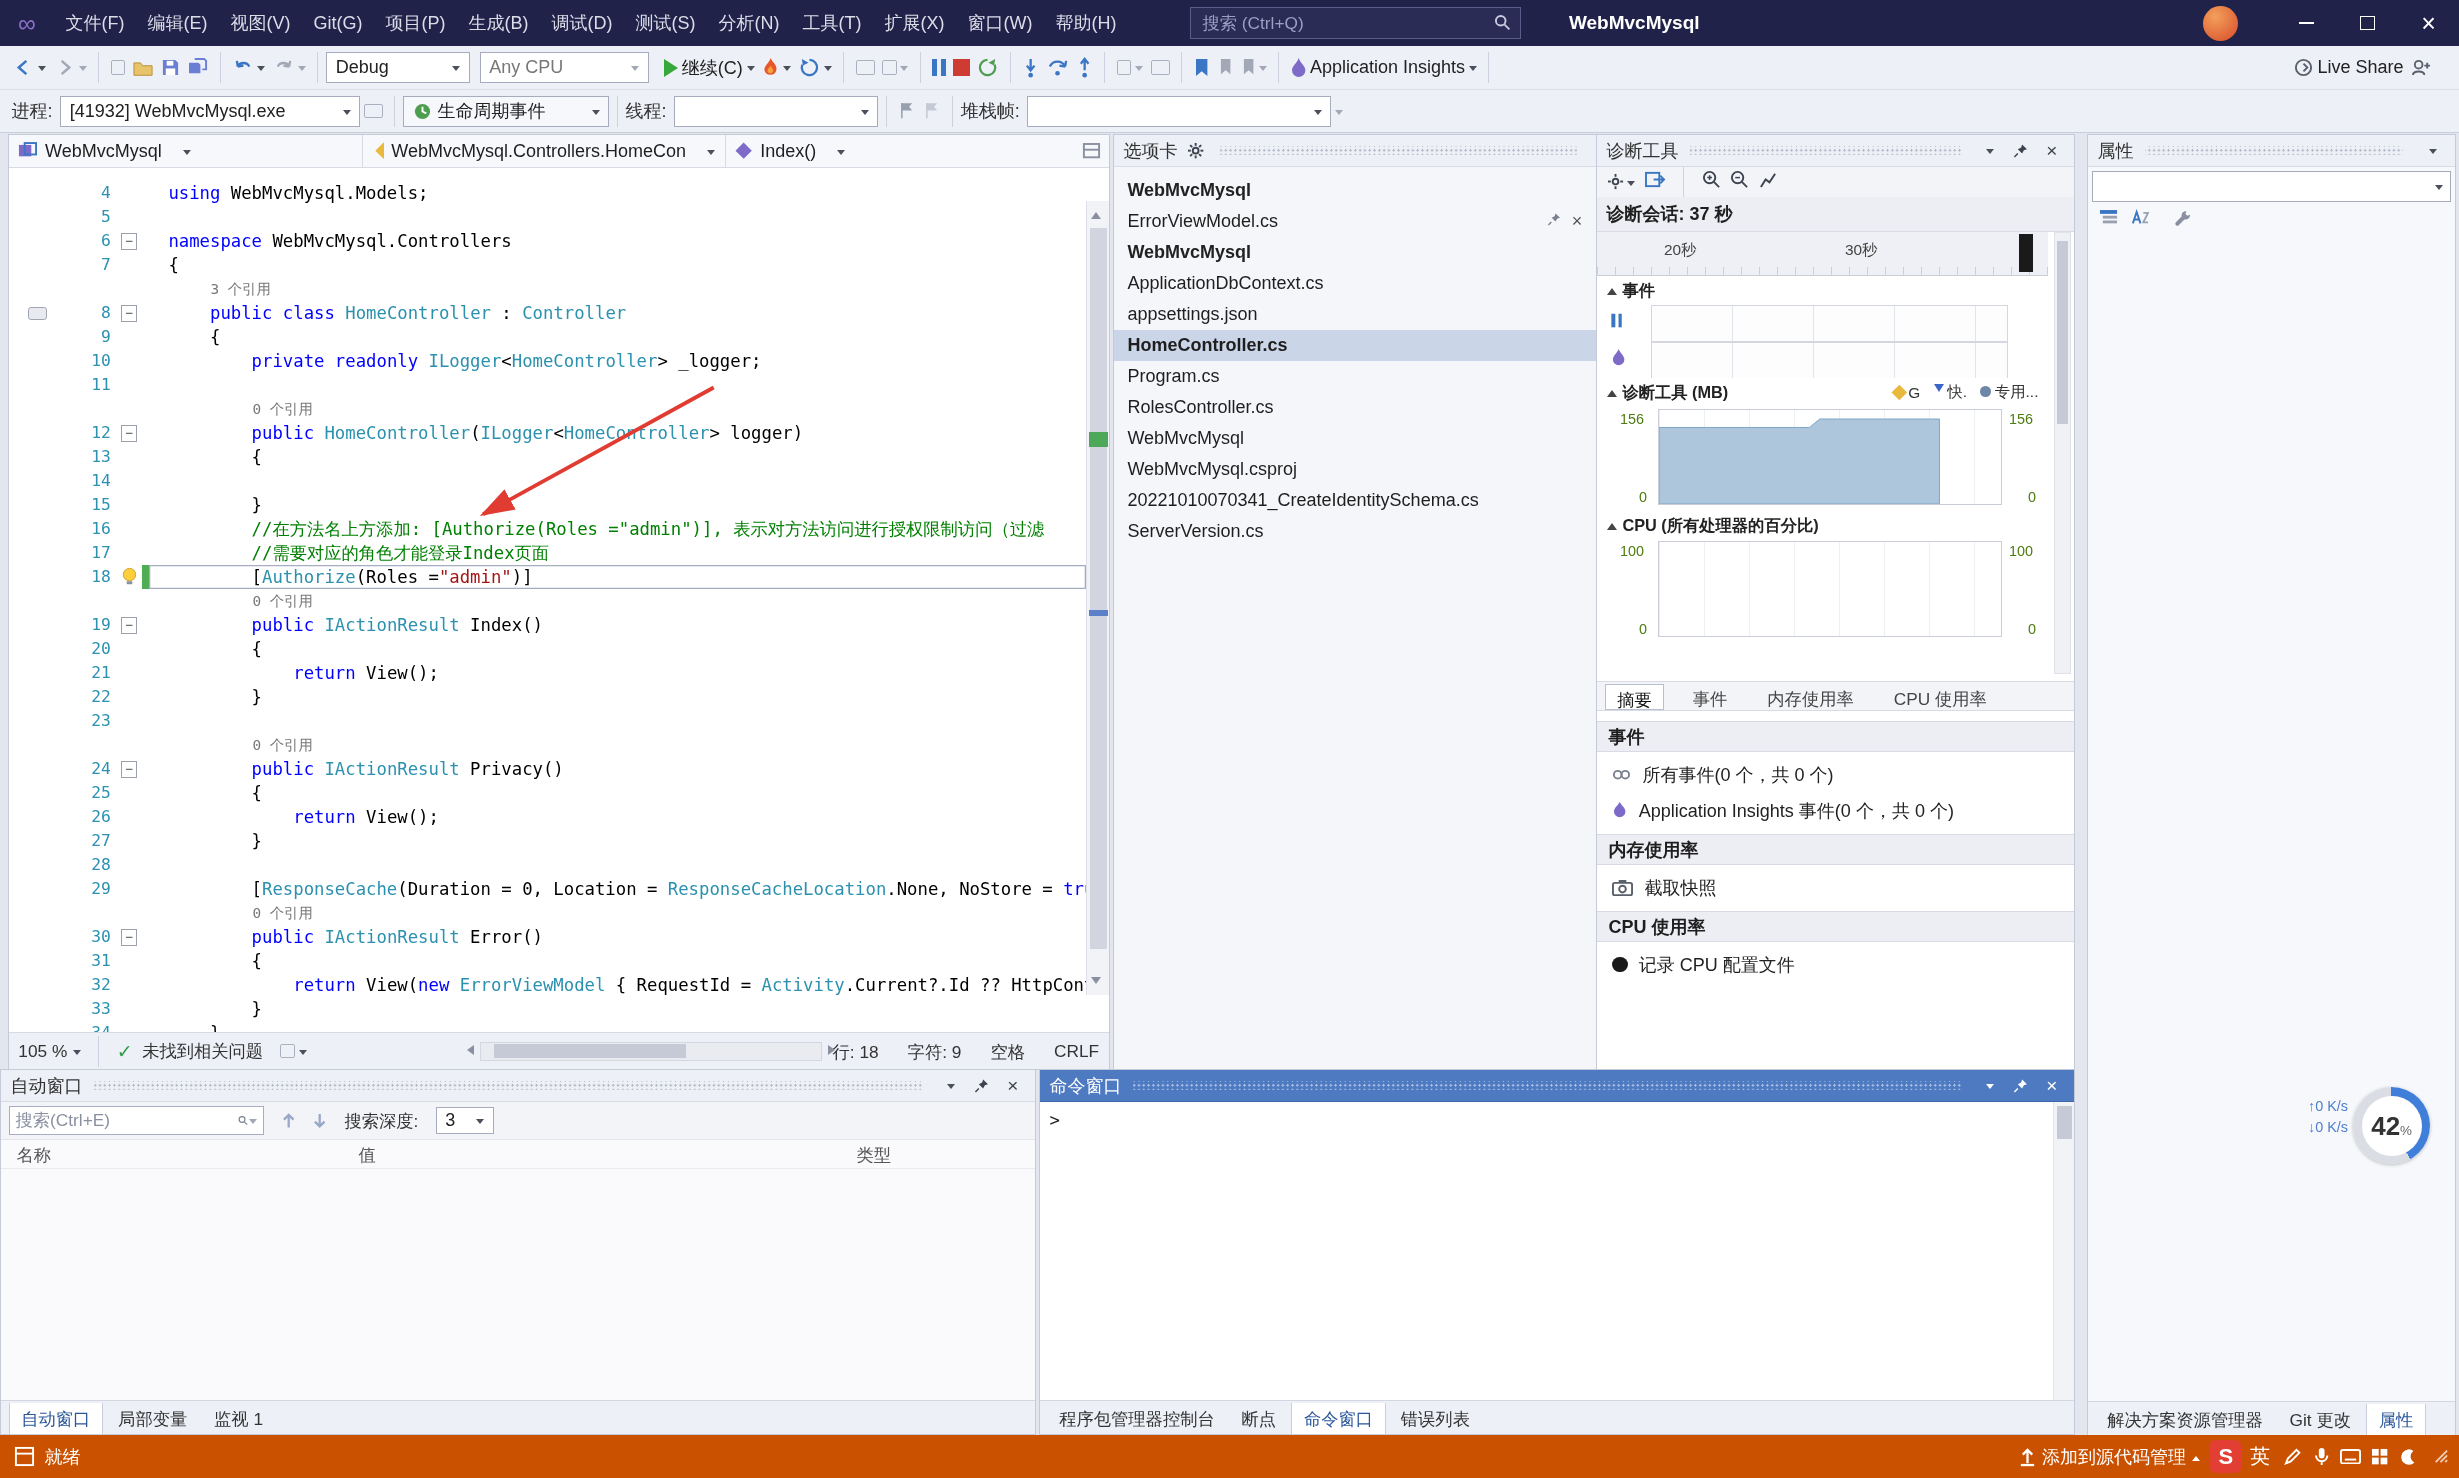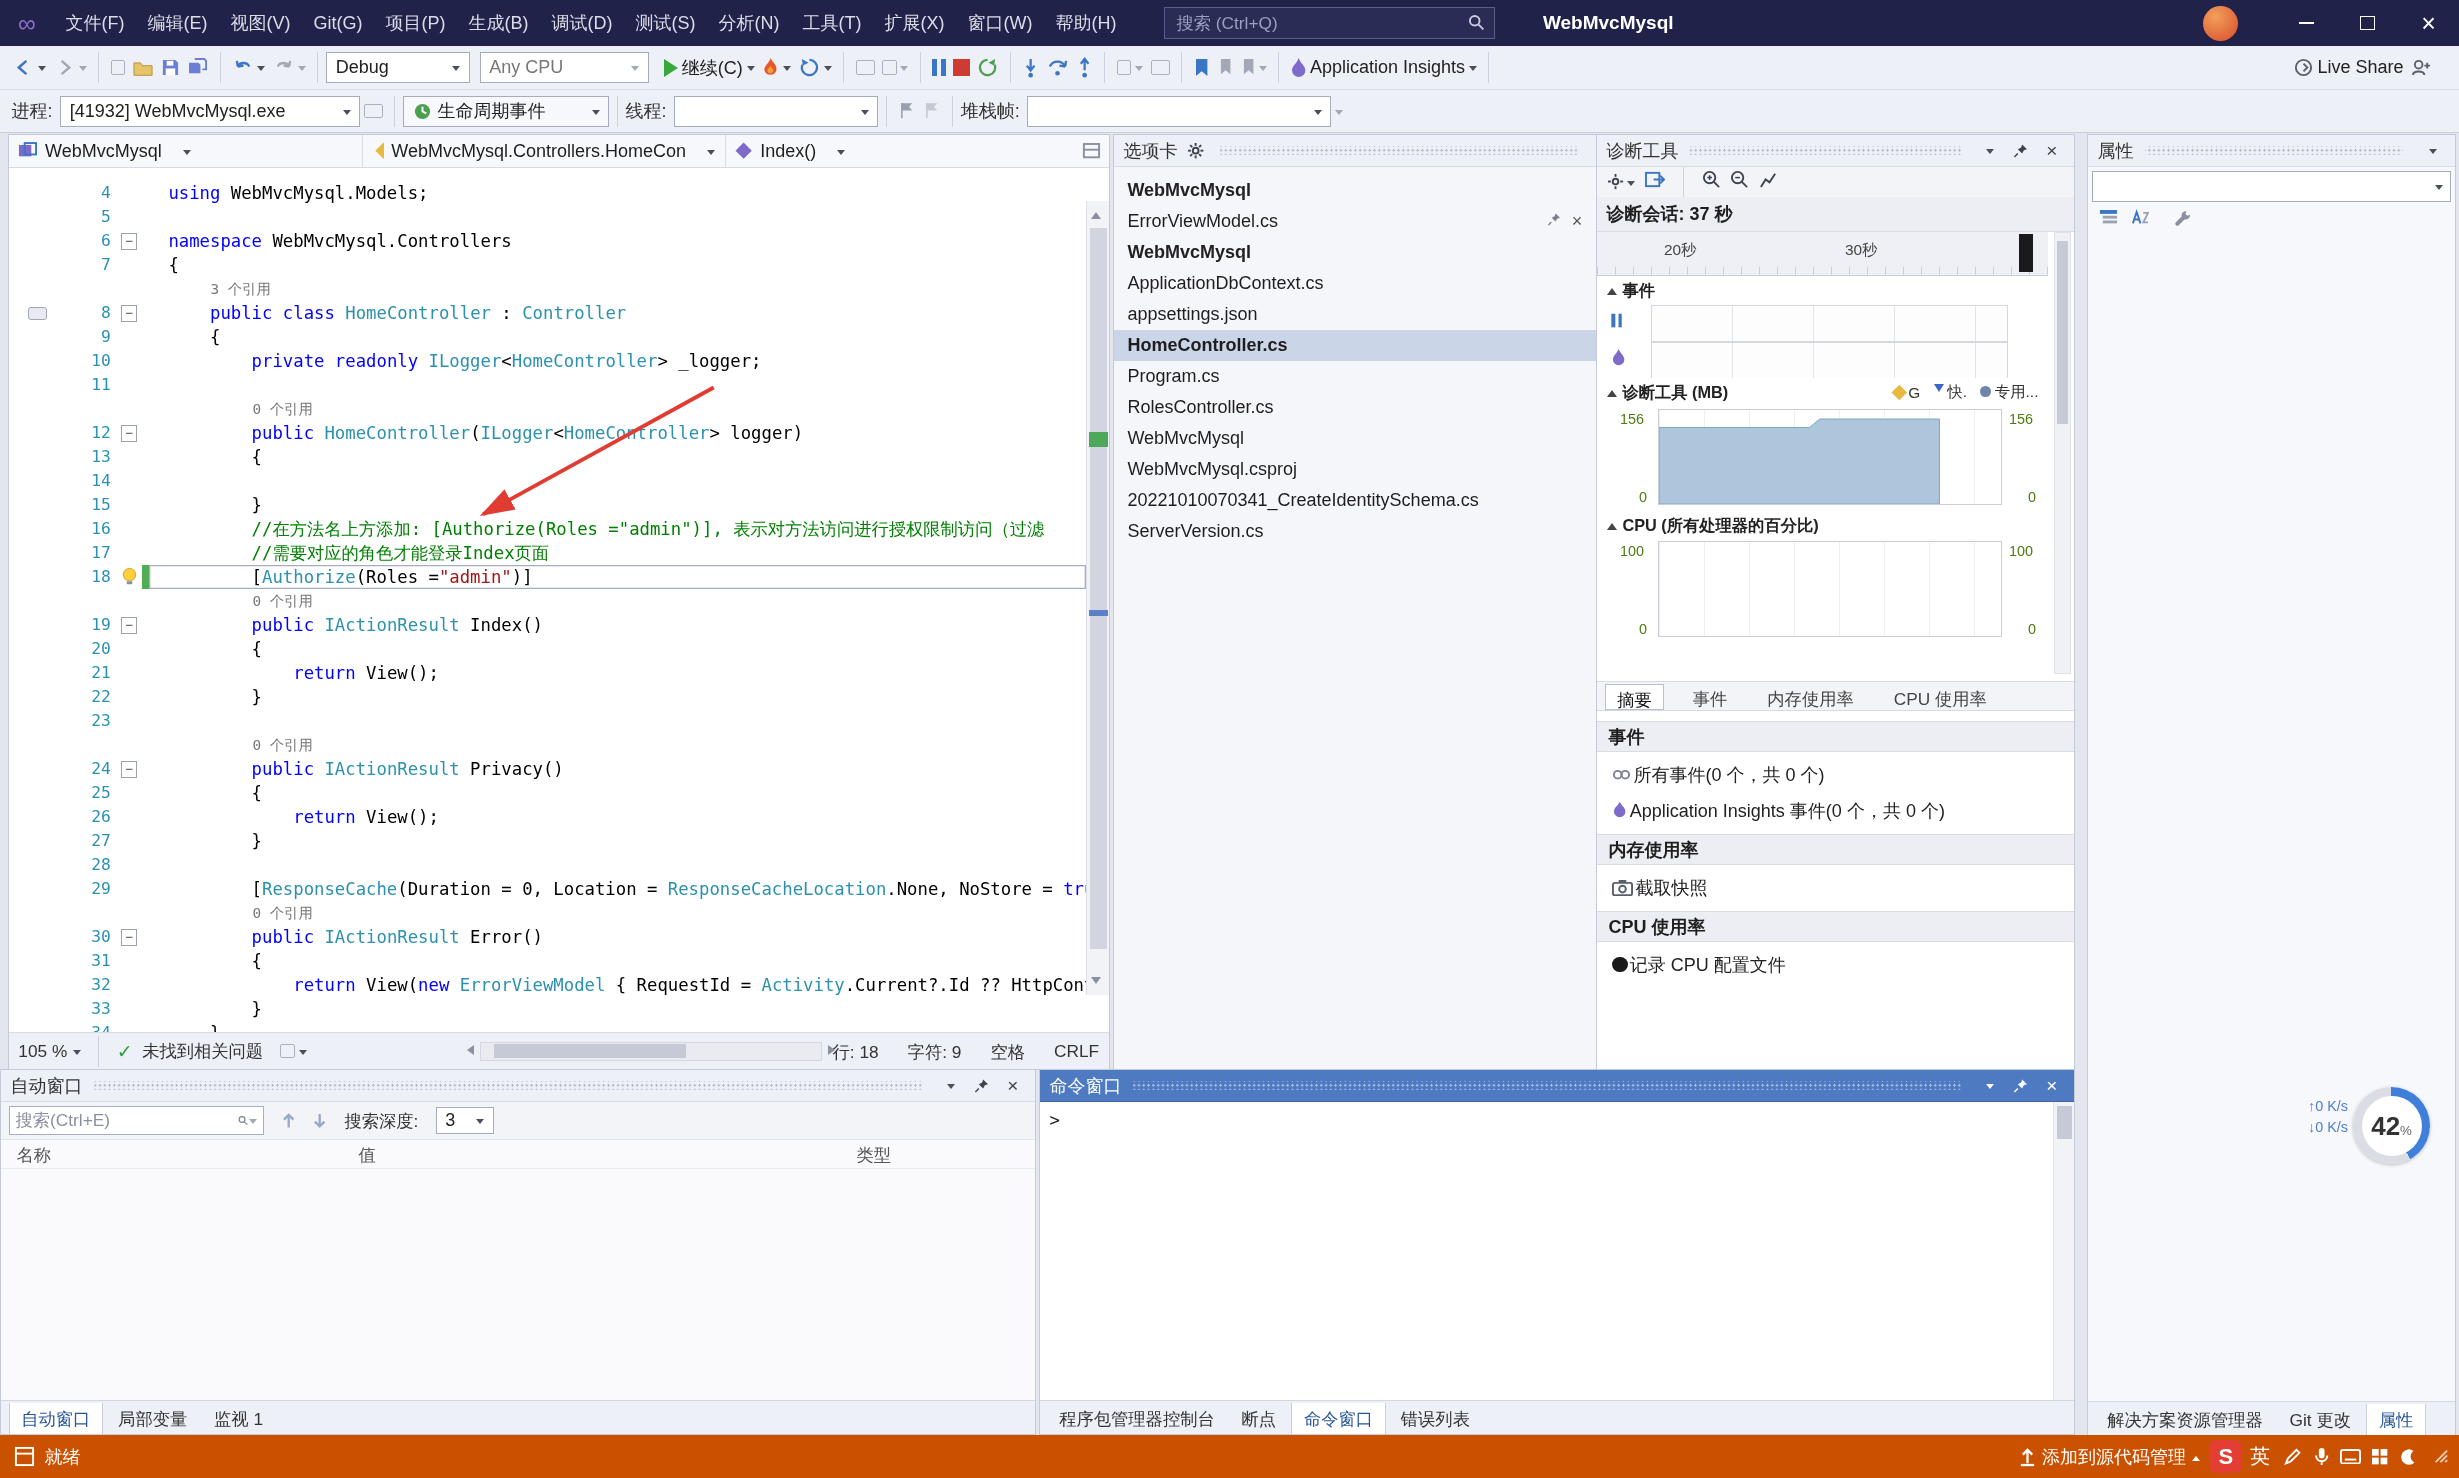--- a/index.html
+++ b/index.html
@@ -4,21 +4,21 @@
 <style>
 *{margin:0;padding:0;box-sizing:border-box}
 html,body{width:2459px;height:1479px;overflow:hidden}
 body{font-family:"Liberation Sans",sans-serif;background:#E3E6EF;color:#1e1e1e;position:relative;font-size:19px}
 .abs{position:absolute}
 .flex{display:flex;align-items:center}
 
 #titlebar{left:0;top:0;width:2459px;height:46px;background:#20224A;display:flex;align-items:center;color:#DDDDE8}
 #titlebar .logo{width:54px;text-align:center;font-size:25px;color:#8B6FC9}
 .mitem{padding:0 11.5px;height:46px;line-height:46px;font-size:18px;cursor:default}
-.tsearch{position:relative;margin-left:36px}
+.tsearch{position:relative;margin-left:62px}
 .tsearch input{width:331px;height:32px;background:#2A2C55;border:1px solid #5A5C8A;color:#C9C9DF;font-size:17.3px;padding:0 38px 0 11.5px;font-family:"Liberation Sans",sans-serif}
 .tsearch input::placeholder{color:#9C9EC4}
 .tsearch .mag{position:absolute;right:9.6px;top:6.7px}
 .wtitle{margin-left:48px;font-weight:bold;font-size:19px;color:#fff}
 .winbtn{width:61px;height:46px;display:flex;align-items:center;justify-content:center;color:#fff}
 .avatar{width:35px;height:35px;border-radius:50%;background:radial-gradient(circle at 35% 30%,#F2A05A,#D84B2A);margin-right:38px}
 
 #tb1{left:0;top:46px;width:2459px;height:44px;background:#EEF0F7;display:flex;align-items:center;padding:0 9.6px;border-bottom:1px solid #DADEE8}
 #tb2{left:0;top:90px;width:2459px;height:43px;background:#EEF0F7;display:flex;align-items:center;padding:0 11.5px;border-bottom:1px solid #C9CEDA}
 .tbtn{display:flex;align-items:center;gap:3.8px;padding:0 3.8px;height:37px}
@@ -89,21 +89,21 @@
 .dsechead{position:absolute;left:0;right:26px;height:29px;display:flex;align-items:center;gap:5.8px;padding:0 9.6px;font-size:16.3px;font-weight:bold;color:#222;background:#fff}
 .exp{width:0;height:0;border:5.8px solid transparent;border-bottom:7.7px solid #444;margin-bottom:3.8px}
 .dlegend{margin-left:auto;display:flex;gap:13.4px;font-weight:normal;font-size:15.4px;color:#333;align-items:center}
 .sw{display:inline-block;width:10.6px;height:10.6px;margin-right:3.8px}
 .chartbox{position:absolute;background:#fff;border:1px solid #C9CEDA;background-image:repeating-linear-gradient(90deg,#EDEFF4 0 1px,transparent 1px 45px)}
 .axlab{position:absolute;font-size:14.4px;color:#4d7c0f}
 .dtabs{position:absolute;left:0;right:0;top:546px;height:30px;display:flex;gap:17px;padding:1.9px 0 0 7.7px;background:#F3F4F8;border-top:1px solid #D8DBE4;border-bottom:1px solid #D8DBE4}
 .dtab{padding:2.9px 11.5px;font-size:17.3px;color:#444}
 .dtab.active{background:#fff;border:1px solid #B9BFCE;color:#111}
 .dband{position:absolute;left:0;right:0;height:31px;background:#EDEEF4;border-top:1px solid #D8DBE4;border-bottom:1px solid #D8DBE4;display:flex;align-items:center;padding:0 11.5px;font-weight:bold;font-size:18px}
-.drow{position:absolute;left:0;right:0;height:33px;display:flex;align-items:center;gap:2px;padding:0 15.4px;font-size:18px;color:#222}
+.drow{position:absolute;left:0;right:0;height:33px;display:flex;align-items:center;gap:11px;padding:0 15.4px;font-size:18px;color:#222}
 .evgrid{position:absolute;border:1px solid #D4D7E2;background:#FDFDFE;background-image:repeating-linear-gradient(90deg,transparent 0 80px,#E2E4EC 80px 81px)}
 
 #props{left:2087px;top:134px;width:369px;height:1302px;background:#F7F8FB}
 #props .pcombo{position:absolute;left:3.8px;right:3.8px;top:36px;height:31px;background:#fff;border:1px solid #A6ACBE;display:flex;align-items:center;padding:0 7.7px}
 #props .ptools{position:absolute;left:3.8px;top:70px;height:31px;display:flex;gap:11.5px;align-items:center;padding:0 7.7px}
 
 #autos{left:0;top:1069px;width:1036px;height:366px;background:#FAFAFD}
 .atoolbar{position:absolute;left:0;top:32px;right:0;height:38px;display:flex;align-items:center;gap:17.3px;padding:0 7.7px;background:#F3F4F8;border-bottom:1px solid #E2E4EC}
 .searchbox{width:255px;height:29px;background:#fff;border:1px solid #A8AEC2;display:flex;align-items:center;padding:0 5.8px}
 .searchbox input{flex:1;border:none;outline:none;font-size:17.3px;color:#333;font-family:"Liberation Sans",sans-serif;background:transparent}

